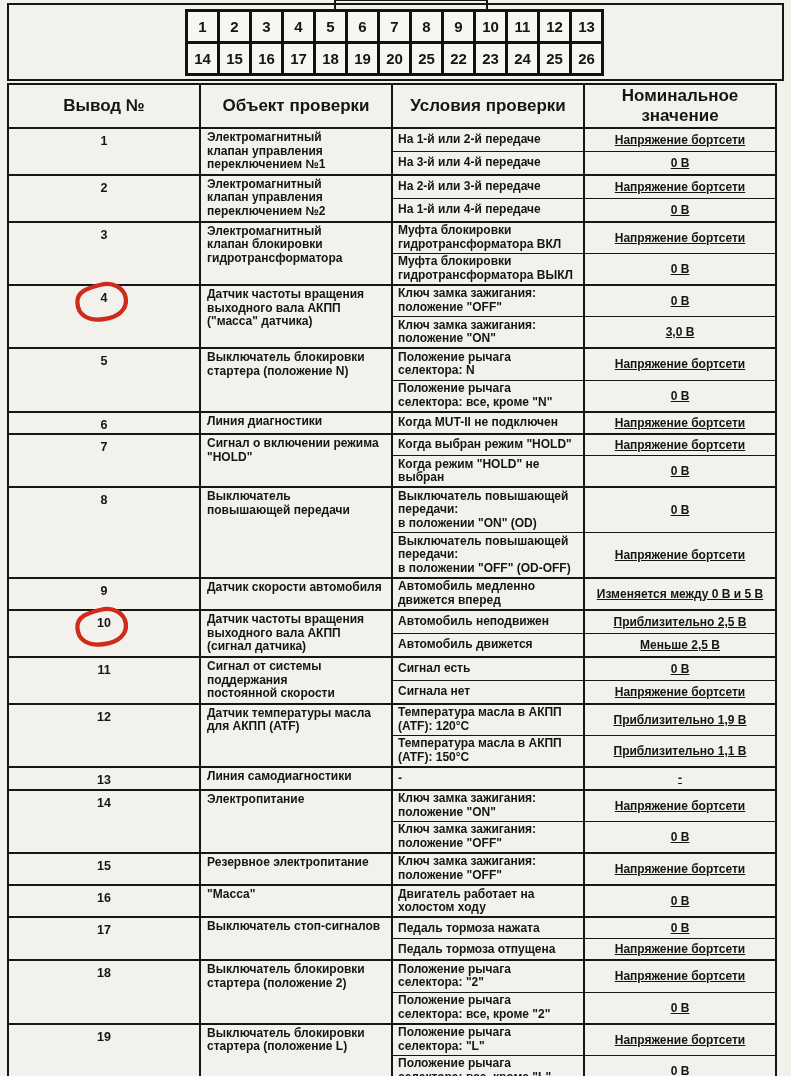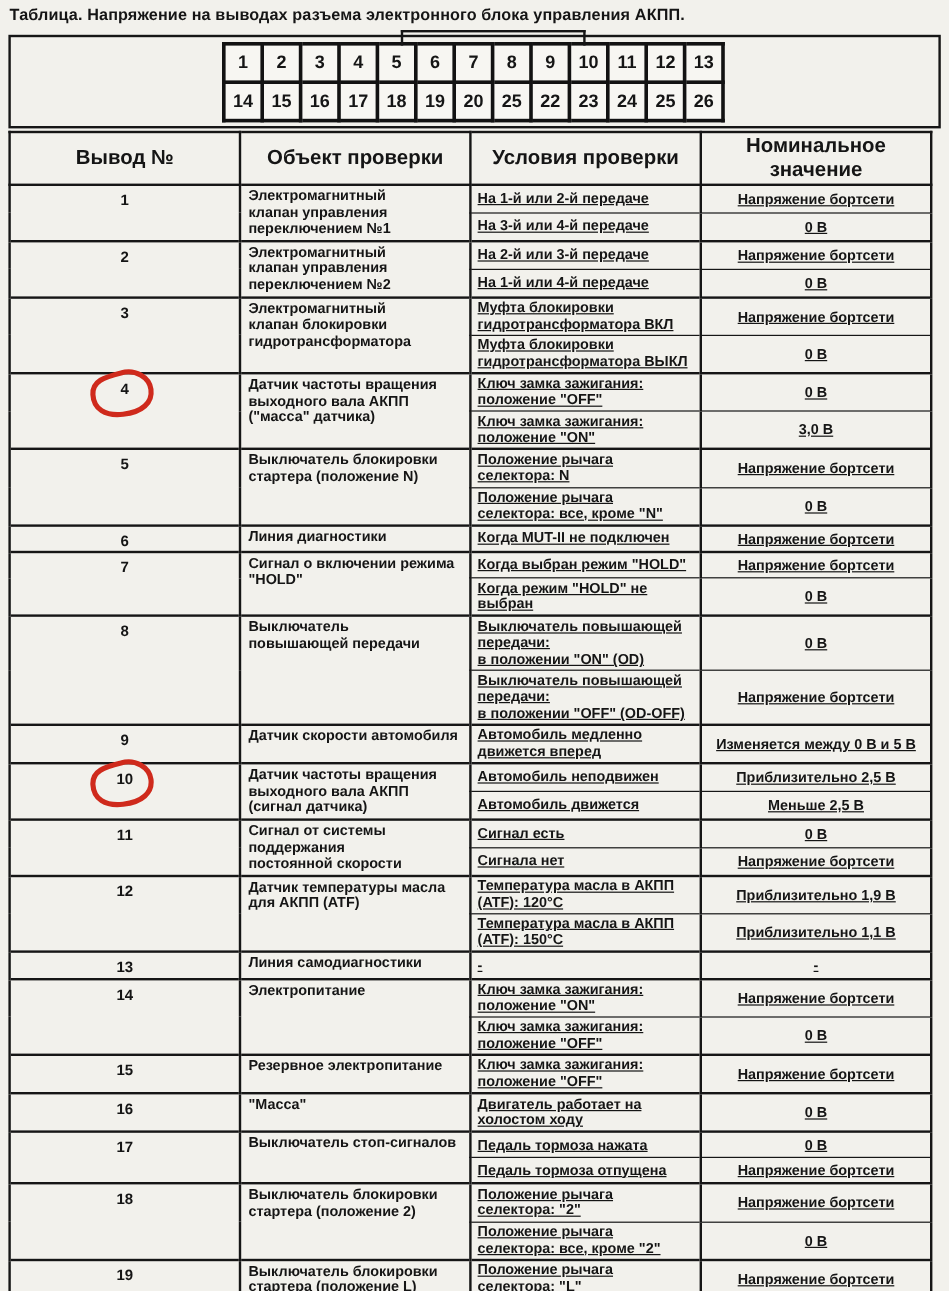--- a/index.html
+++ b/index.html
@@ -54,37 +54,36 @@
   tr.group-start td{ border-top:2.3px solid var(--ink); }
   tr.sub td{ border-top:1.5px solid var(--ink);margin-top:37px; }
   td.pin-cell{
     text-align:center; vertical-align:top;
     padding-top:5px; position:relative; font-size:12.5px;
   }
   td.obj-cell{
     vertical-align:top; white-space:pre-line;
     line-height:13.6px; padding:2px 4px 2px 6px;margin-top:26px;
   }
-  td.cond-cell{ white-space:pre-line; line-height:13.6px; height:17px;text-decoration:underline; }
+  td.cond-cell{ white-space:pre-line; line-height:13.6px; height:17px; }
   td.val-cell{ text-align:center;text-decoration:underline; }
   
   svg.mark{
     position:absolute; top:-5px; left:50%;
     width:58px; height:42px;
     transform:translateX(-54%) rotate(-3deg);
     pointer-events:none;
   }
   svg.mark.red{ color:var(--red); }
 </style>
 </head>
 <body>
 
 <div class="page">
 
-  <div class="title">Таблица. Напряжение на выводах разъема электронного блока управления АКПП.</div>
 
   <div class="connector-box">
     <table class="pin-grid">
       <tbody>
         <tr id="pin-row-top">
             <td>1</td>
             <td>2</td>
             <td>3</td>
             <td>4</td>
             <td>5</td>

